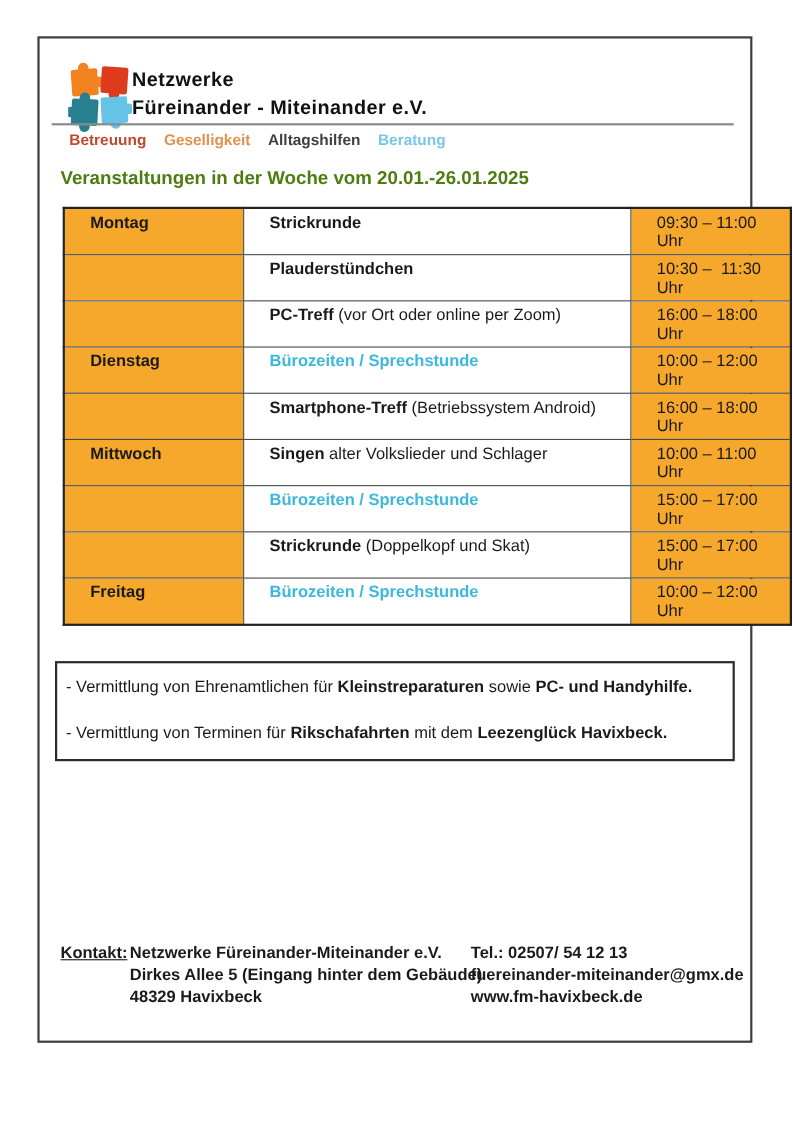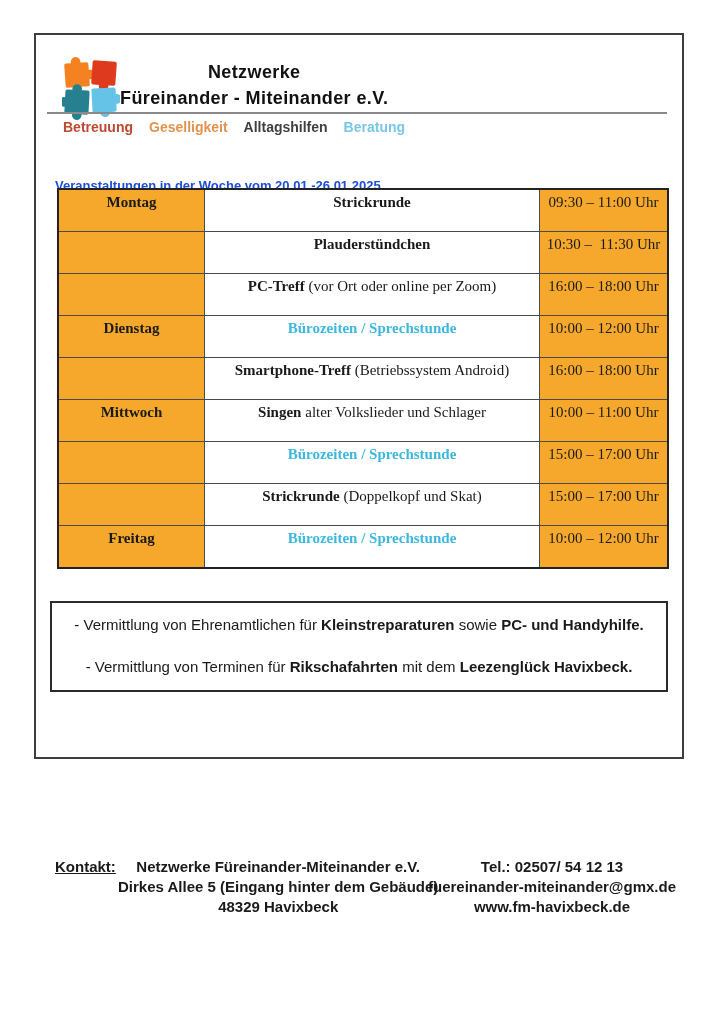--- a/index.html
+++ b/index.html
@@ -1,36 +1,36 @@
 <!DOCTYPE html>
 <html><head>
 <meta charset="utf-8">
 <style>
   html,body{margin:0;padding:0;background:#ffffff;}
   .page{position:relative;width:721px;height:1020px;background:#ffffff;overflow:hidden;
         font-family:"Liberation Sans",sans-serif;color:#1a1a1a;}
-  .frame{position:absolute;left:34px;top:33px;width:650px;height:726px;
-         border:2px solid #3d3d3d;background:#ffffff;box-sizing:border-box;text-align:center;}
+  .frame{position:absolute;left:34px;top:33px;width:650px;height:915px;
+         border:2px solid #3d3d3d;background:#ffffff;box-sizing:border-box;}
 
   
   .logo-svg{position:absolute;left:26px;top:20px;}
   .logo-text{position:absolute;left:84px;top:24px;line-height:26px;
              font-weight:bold;font-size:18px;letter-spacing:.4px;color:#111;}
   .separator{position:absolute;left:11px;top:77px;width:620px;height:2px;background:#8a8a8a;}
   .nav{position:absolute;left:27px;top:84px;display:flex;gap:16px;
        font-size:14px;font-weight:bold;}
 
   
-  .heading{position:absolute;left:19px;top:117px;font-size:13px;font-weight:bold;color:#1d4ed8;margin-top:26px;}
+  .heading{position:absolute;left:19px;top:117px;font-size:17px;font-weight:bold;color:#4d7c0f;}
 
   
   .sched{position:absolute;left:21px;top:153px;border-collapse:collapse;table-layout:fixed;
          width:606px;font-size:15px;}
-  .sched td{border:1px solid #4a4a4a;vertical-align:top;padding:4px 6px 0 6px;height:37px;
-            overflow:hidden;font-family:Liberation Serif, serif;}
+  .sched td{border:1px solid #4a4a4a;vertical-align:top;padding:4px 6px 0 23px;height:37px;
+            overflow:hidden;}
   .sched tr{height:41px;}
   .sched{border:2px solid #222;}
   td.day{width:133px;background:var(--orange);font-weight:bold;}
   td.event{width:322px;background:#ffffff;}
   td.time{width:115px;background:var(--orange);white-space:pre-wrap;}
   .event .b{font-weight:bold;}
   .event .b.hl{color:var(--cyan);}
 
   
   .info-box{position:absolute;left:14px;top:566px;width:618px;height:91px;

